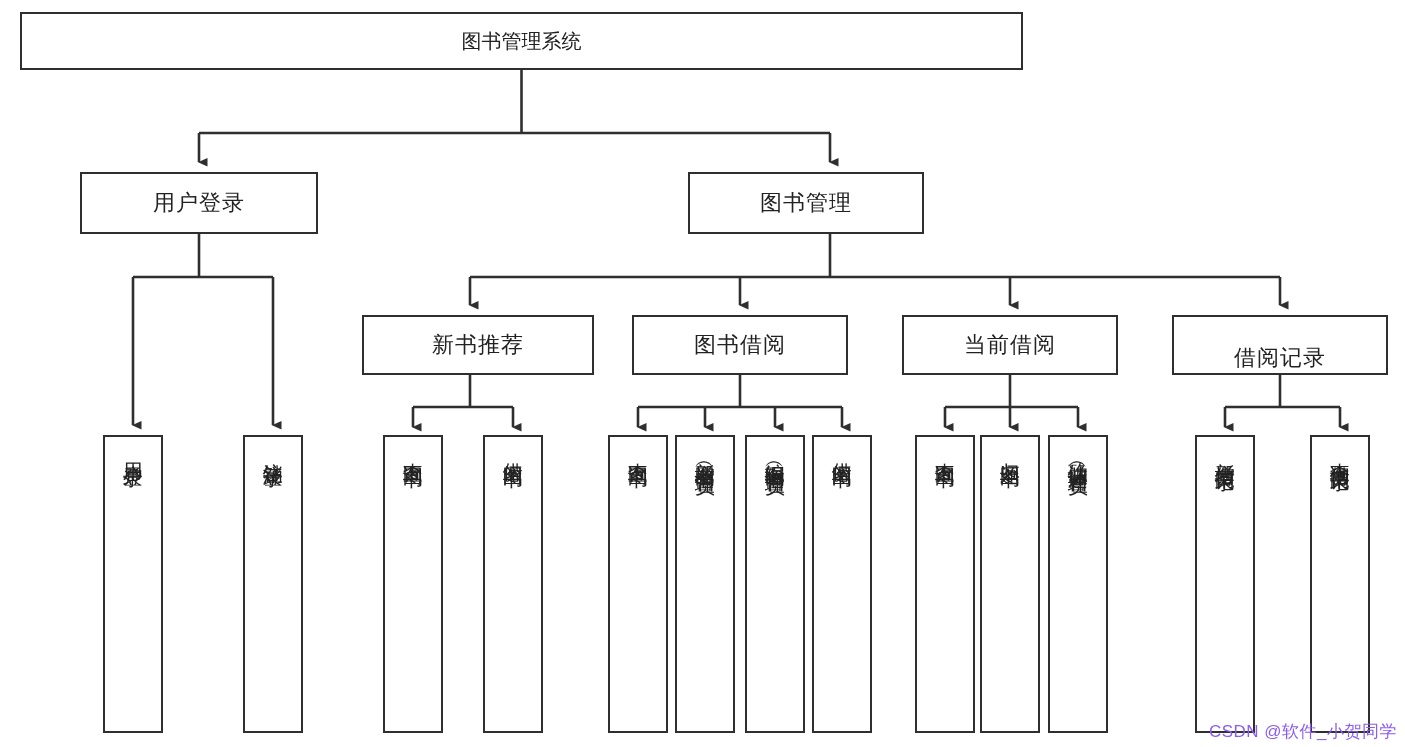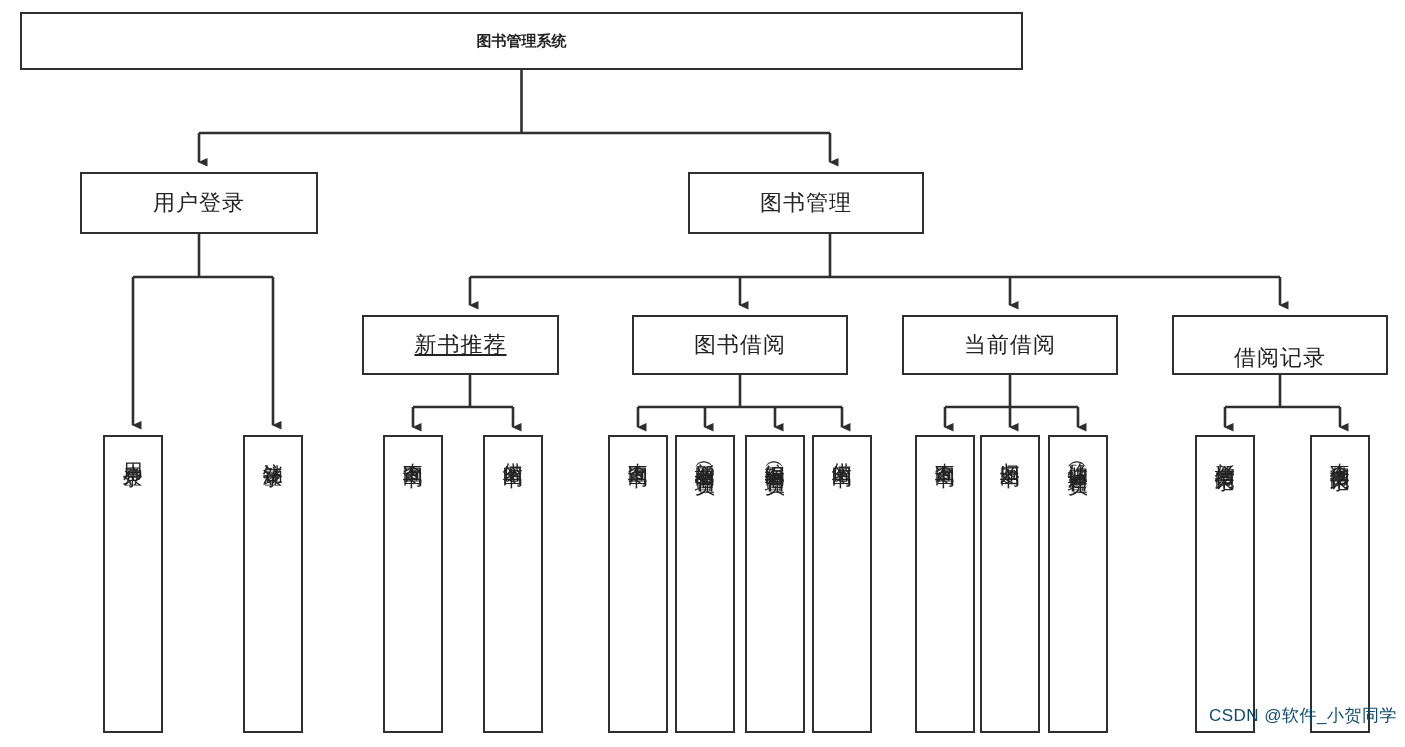--- a/index.html
+++ b/index.html
@@ -2,26 +2,26 @@
 <html><head>
 <meta charset="utf-8">
 <style>
   html,body{margin:0;padding:0;background:#ffffff;}
   body{font-family:"Liberation Sans","DejaVu Sans",sans-serif;}
   #stage{position:relative;width:1405px;height:747px;background:#fff;overflow:hidden;}
   svg.wires{position:absolute;left:0;top:0;width:1405px;height:747px;pointer-events:none;}
   .node{position:absolute;box-sizing:border-box;border:2.5px solid #2f2f2f;background:#ffffff;
         display:flex;align-items:center;justify-content:center;text-align:center;color:#222;}
   .node.h{font-size:22px;letter-spacing:1px;}
-  .node.root{font-size:15px;font-weight:bold;}
+  .node.root{font-size:20px;}
   .node.leaf{font-size:20px;line-height:1.12;padding:10px 2px;}
   .node.leaf .vtxt{writing-mode:vertical-rl;text-orientation:upright;
         display:block;max-height:100%;letter-spacing:2px;}
   .node.leaf{align-items:flex-start;}
-  .watermark{position:absolute;right:8px;bottom:20px;font-size:17px;color:#0c4a6e;
+  .watermark{position:absolute;right:8px;bottom:4px;font-size:17px;color:#8b5cf6;
         letter-spacing:.5px;white-space:nowrap;}
 </style>
 </head>
 <body>
 
 <div id="stage">
 
   <svg class="wires" viewBox="0 0 1405 747" xmlns="http://www.w3.org/2000/svg">
     <defs>
       <marker id="ah" markerWidth="10" markerHeight="10" refX="4.5" refY="8.5" orient="auto" markerUnits="userSpaceOnUse">
@@ -76,21 +76,21 @@
     <span>图书管理系统</span>
   </div>
 
   <div class="node h" style="left:80px;top:172px;width:238px;height:62px;">
     <span>用户登录</span>
   </div>
   <div class="node h" style="left:688px;top:172px;width:236px;height:62px;">
     <span>图书管理</span>
   </div>
 
-  <div class="node h" style="left:362px;top:315px;width:197px;height:60px;text-decoration:underline;">
+  <div class="node h" style="left:362px;top:315px;width:232px;height:60px;">
     <span>新书推荐</span>
   </div>
   <div class="node h" style="left:632px;top:315px;width:216px;height:60px;">
     <span>图书借阅</span>
   </div>
   <div class="node h" style="left:902px;top:315px;width:216px;height:60px;">
     <span>当前借阅</span>
   </div>
   <div class="node h" style="left:1172px;top:315px;width:216px;height:60px;align-items:flex-end;">
     <span>借阅记录</span>

